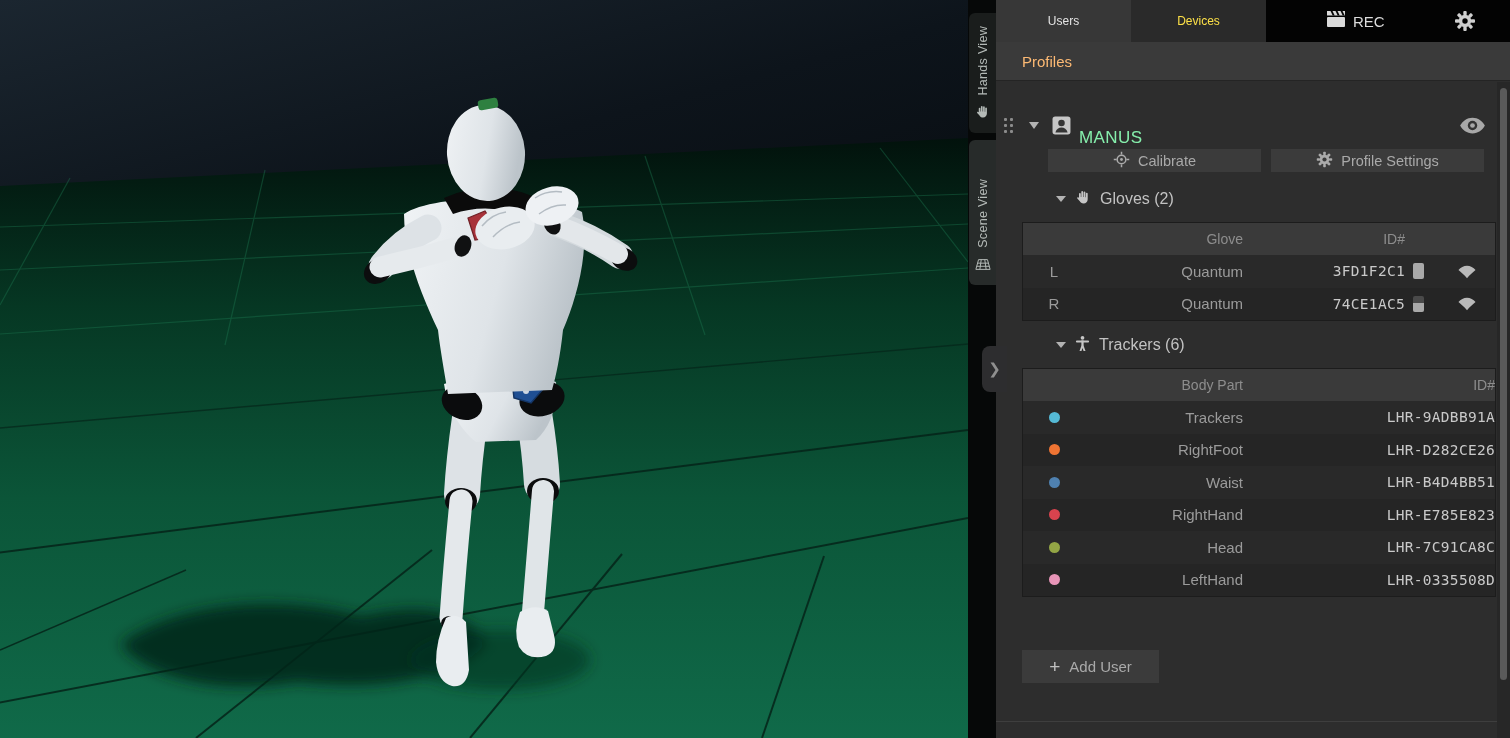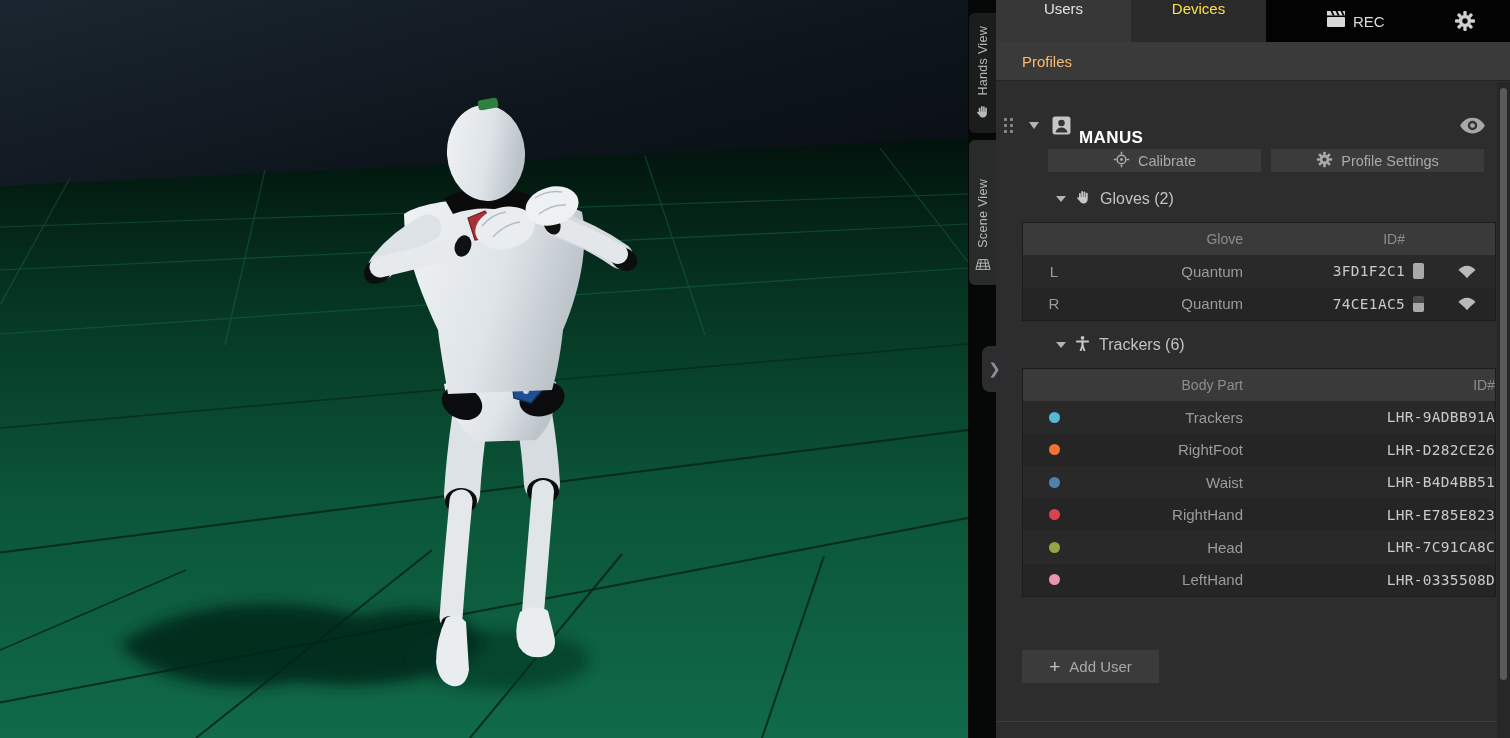--- a/index.html
+++ b/index.html
@@ -19,41 +19,41 @@
   .vtab-scene { top:140px; height:145px; background:#272b2a; }
   .vtab-label { writing-mode:vertical-rl; transform:rotate(180deg); font-size:12.5px;
     color:#b4bab7; letter-spacing:.3px; white-space:nowrap; }
   .expander { position:absolute; left:982px; top:346px; width:25px; height:46px;
     background:#2d2d2f; border-radius:8px 0 0 8px; display:flex; align-items:center;
     justify-content:center; color:#8f8f8f; font-size:15px; cursor:pointer; z-index:4; }
 
   
   .panel { position:absolute; left:996px; top:0; width:514px; height:738px; background:#2d2d2d; }
   .tabs-row { position:relative; height:42px; background:#030303; display:flex; }
-  .tab { width:135px; height:42px; display:flex; align-items:flex-start; justify-content:center;
-    font-size:15px; cursor:pointer; }
+  .tab { width:135px; height:42px; display:flex; align-items:center; justify-content:center;
+    font-size:12px; cursor:pointer; }
   .tab-users { background:#373737; color:#e4e4e4; }
   .tab-devices { background:#2a2a2a; color:#fde047; }
   .rec-group { position:absolute; left:330px; top:0; height:42px; display:flex;
     align-items:center; gap:7px; color:#dcdcdc; font-size:15px; cursor:pointer; }
   .gear-btn { position:absolute; right:34px; top:10px; width:22px; height:22px; cursor:pointer; }
 
   .profiles-bar { height:39px; background:#3a3a3a; border-bottom:1px solid #242424;
     display:flex; align-items:center; padding-left:26px; font-size:15px; color:#fdba74; }
 
   .content { position:relative; padding-top:31px; height:657px; }
 
   .user-row { display:flex; align-items:center; height:27px; margin-left:8px; margin-right:24px; }
   .drag-dots { display:grid; grid-template-columns:3px 3px; grid-auto-rows:3px; gap:3px;
     margin-right:16px; cursor:grab; }
   .drag-dots i { background:#8b8b8b; border-radius:1px; }
   .chev { width:0; height:0; border-left:5.5px solid transparent; border-right:5.5px solid transparent;
     border-top:7px solid #b3b3b3; display:inline-block; cursor:pointer; }
   .user-badge { width:19px; height:19px; margin:0 8px 0 13px; }
-  .user-name { font-size:17px; font-weight:700; color:#ffffff; letter-spacing:.4px;margin-top:24px; }
+  .user-name { font-size:17px; font-weight:400; color:#86efac; letter-spacing:.4px;margin-top:24px; }
   .eye-btn { margin-left:auto; width:27px; height:19px; cursor:pointer; }
 
   .btn-row { display:flex; gap:10px; margin:10px 26px 0 52px; }
   .panel-btn { flex:1; height:23px; background:#3b3b3b; display:flex; align-items:center;
     justify-content:center; gap:8px; color:#a9a9a9; font-size:14.5px; cursor:pointer; }
 
   .sec-header { display:flex; align-items:center; gap:9px; margin:15px 0 0 60px; height:24px; }
   .sec-header .chev { border-left-width:5px; border-right-width:5px; border-top-width:6px; }
   .sec-title { font-size:16px; color:#c2c2c2; }
 

